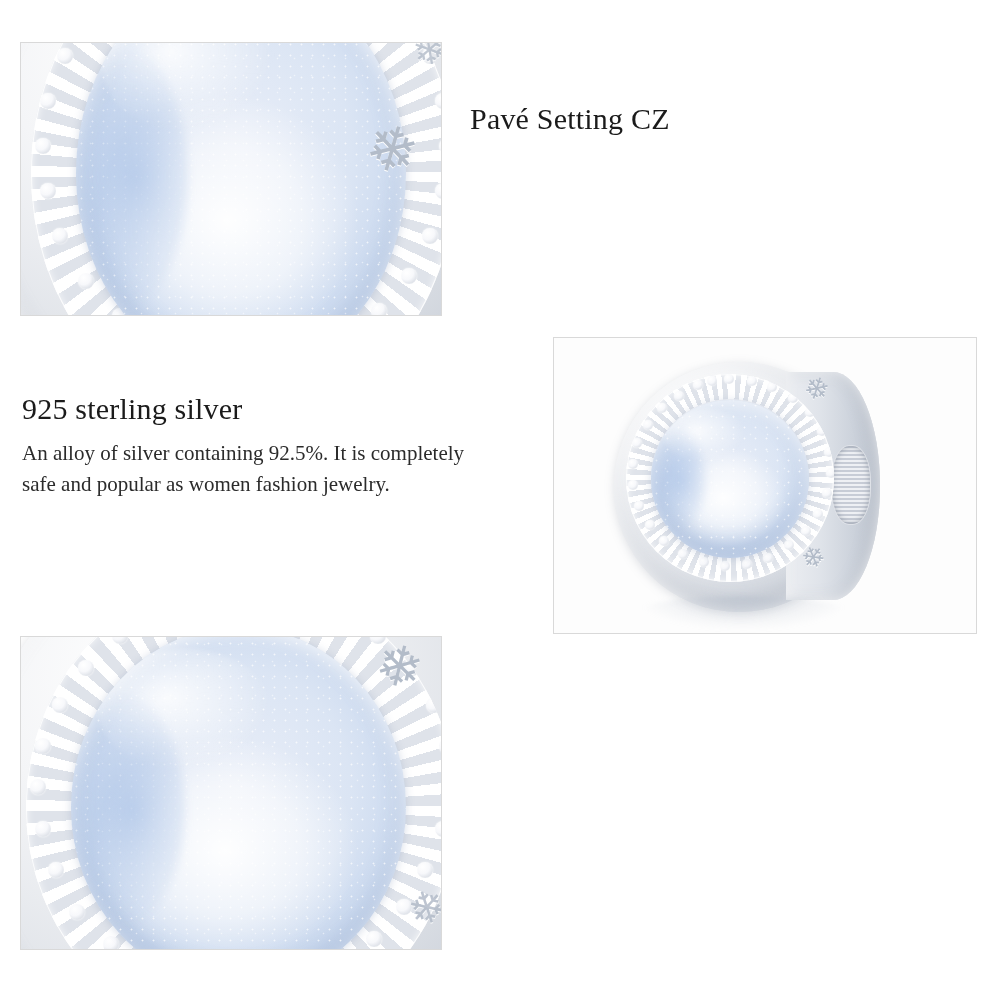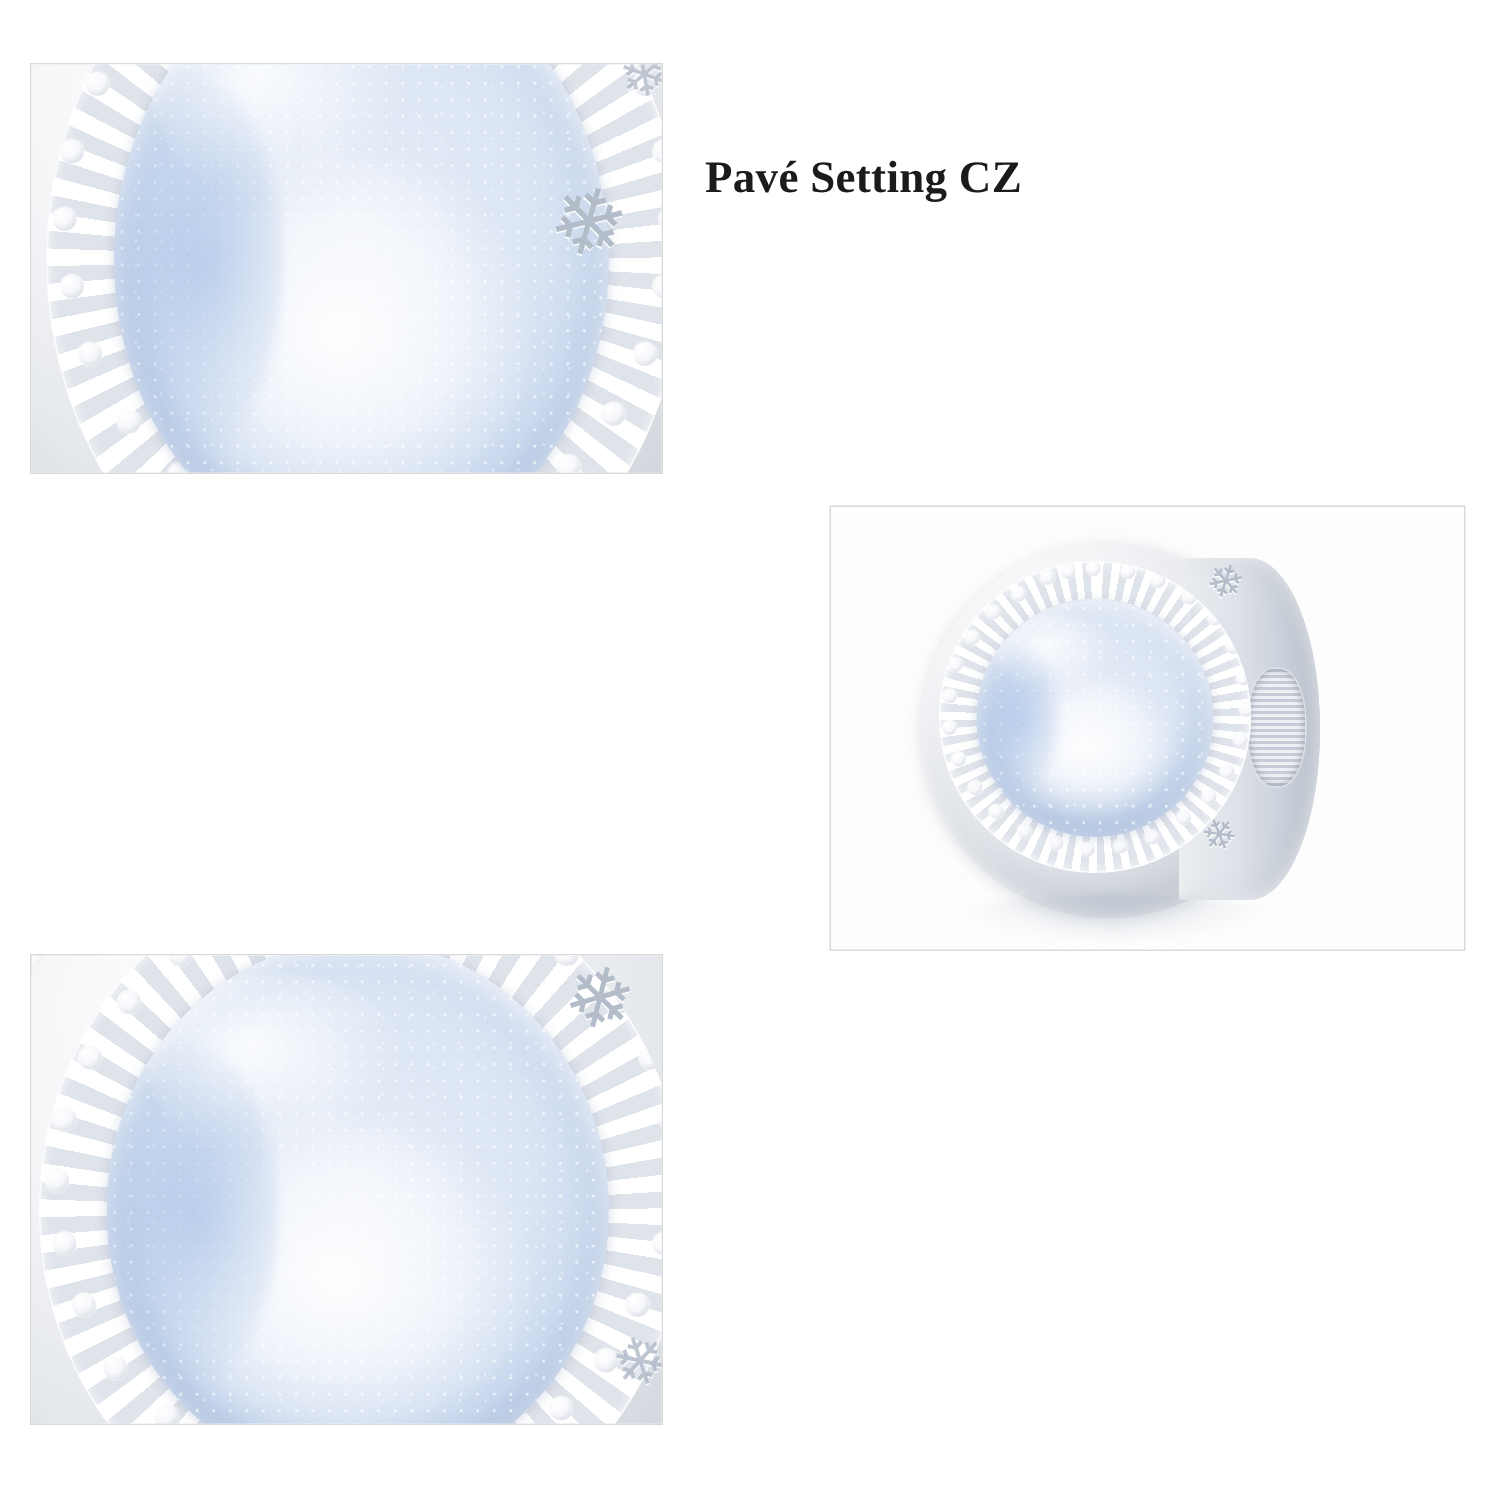--- a/index.html
+++ b/index.html
@@ -151,21 +151,21 @@
     background: radial-gradient(ellipse at 50% 0%, rgba(175,185,200,0.38), rgba(175,185,200,0) 72%);
     filter: blur(2px);
   }
 
   
   .txt {
     position: absolute;
   }
   .txt h2 {
     margin: 0 0 12px 0;
-    font-weight: 700;
+    font-weight: 400;
     color: #1b1b1b;
     font-size: 30px;
     letter-spacing: .2px;
   }
   .txt p {
     margin: 0;
     color: #2b2b2b;
     font-size: 21px;
     line-height: 31px;
   }
@@ -209,20 +209,22 @@
       <div class="flake" style="left:345px; top:76px; font-size:62px; transform:rotate(16deg);">❄</div>
       <div class="flake" style="left:392px; top:-12px; font-size:40px; transform:rotate(-10deg); opacity:.8;">❄</div>
     </div>
   </div>
 
   <div class="txt" style="left:470px; top:102px; width:508px;">
     <h2>Pavé Setting CZ</h2>
   </div>
 
   <div class="txt" style="left:22px; top:392px; width:450px;">
+    <h2>925 sterling silver</h2>
+    <p>An alloy of silver containing 92.5%. It is completely safe and popular as women fashion jewelry.</p>
   </div>
 
   <div class="photo" style="left:553px; top:337px; width:422px; height:295px;">
     <div class="photo-inner">
       <div class="charm" style="left:60px; top:24px; width:250px; height:250px;"></div>
 
       <div style="position:absolute; left:232px; top:34px; width:94px; height:228px; border-radius:0 50% 50% 0 / 0 50% 50% 0;
                   background: linear-gradient(90deg,#eceef2 0%,#e0e4ea 35%,#cdd3dc 70%,#bcc3ce 100%);
                   box-shadow: inset 0 0 14px rgba(255,255,255,.85), inset -4px 0 14px rgba(150,158,172,.5);"></div>
 

